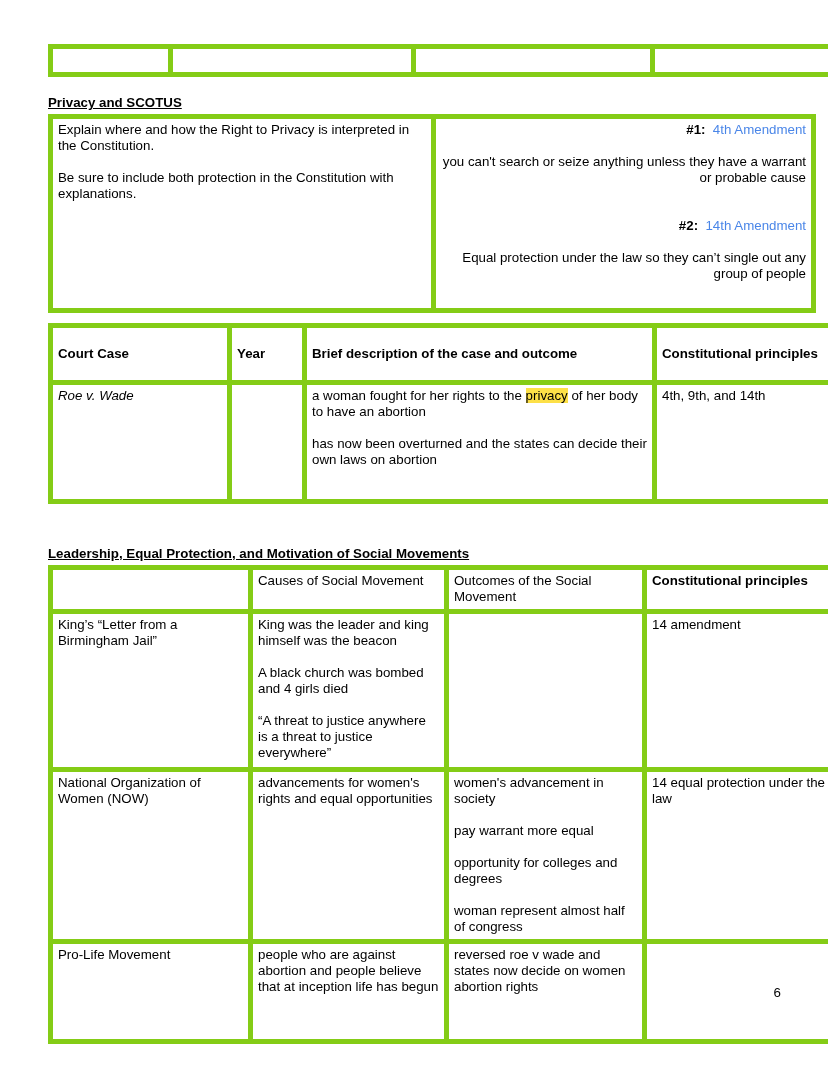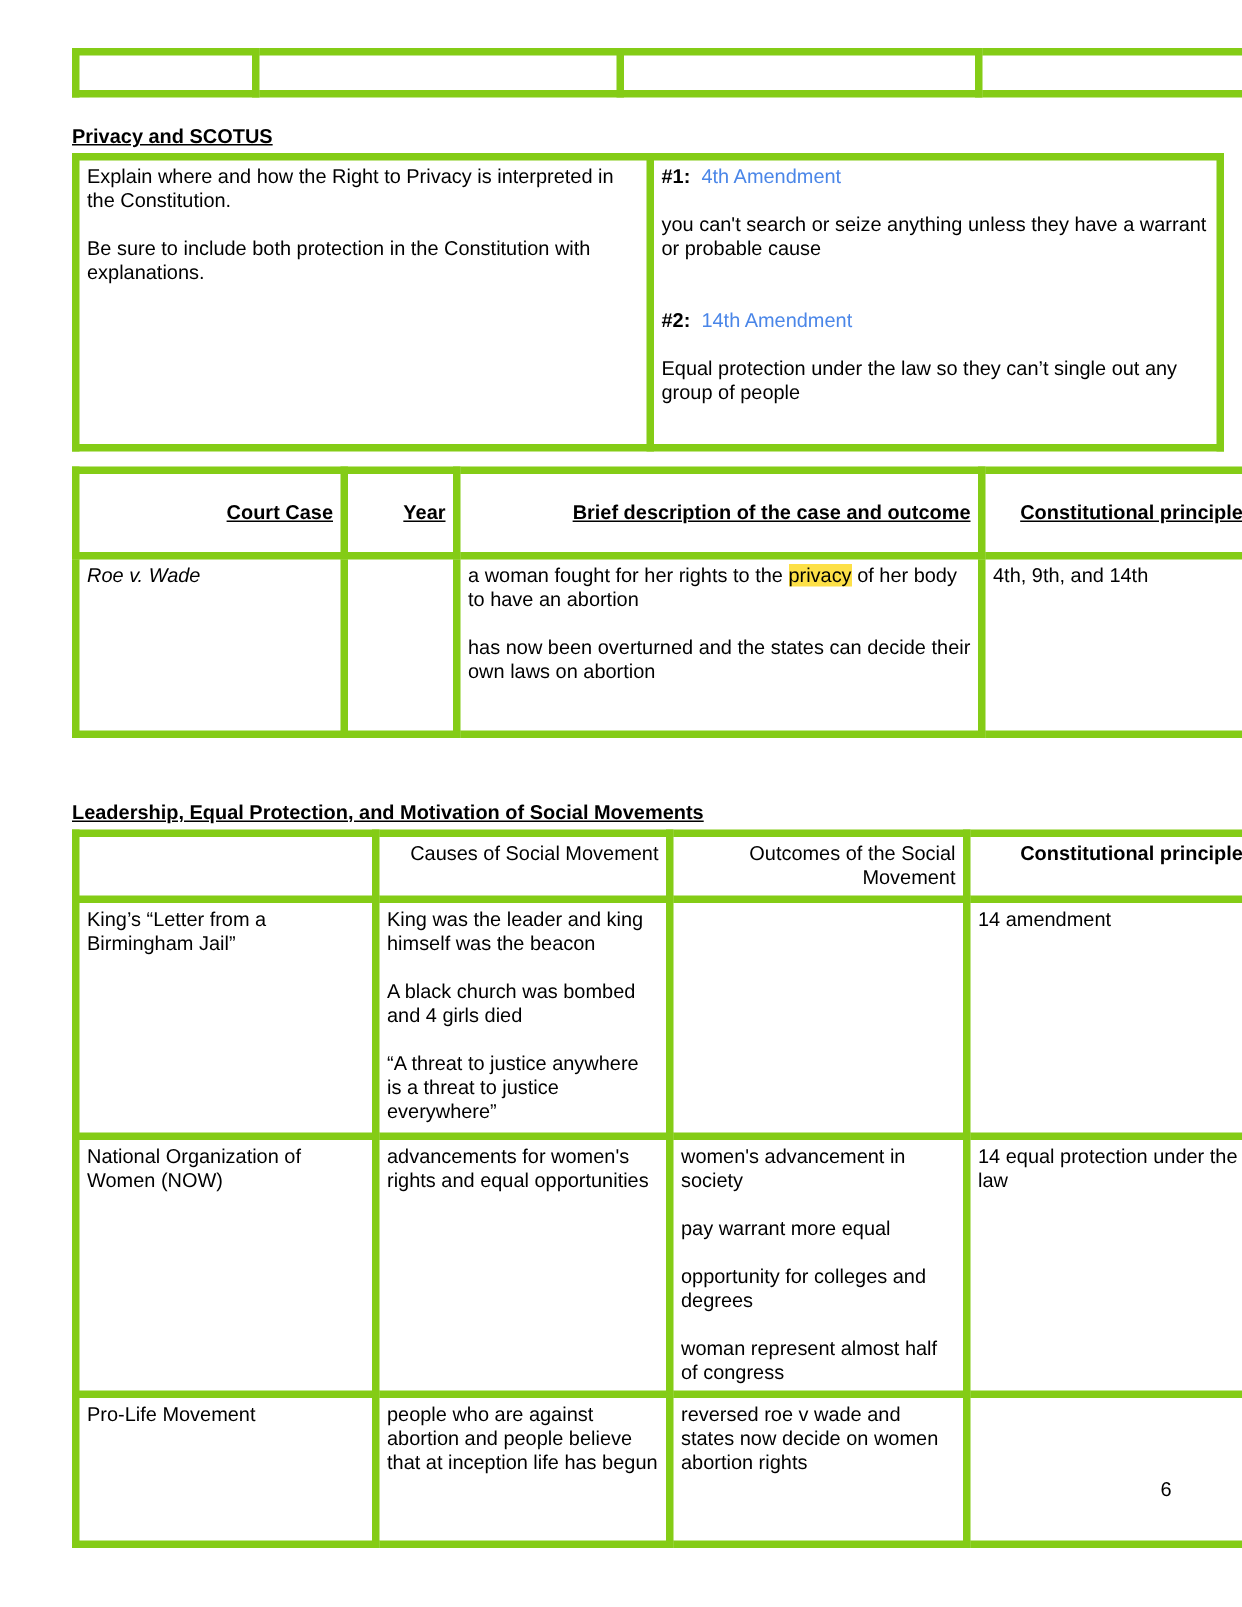--- a/index.html
+++ b/index.html
@@ -16,21 +16,21 @@
     width: 828px;
     height: 1071px;
     background: #ffffff;
     box-sizing: border-box;
     padding: 0;
     overflow: hidden;
   }
   .content {
     position: absolute;
     left: 48px;
-    top: 32px;
+    top: 44px;
     width: 733px;
   }
 
   
   table.doc {
     border-collapse: collapse;
     width: 733px;
     table-layout: fixed;
     border: 1px solid #000;
   }
@@ -53,41 +53,40 @@
     font-weight: bold;
     text-decoration: underline;
     line-height: 16px;
     margin: 0;
   }
   .gap-after-strip { height: 18px; }
   .gap-small { height: 3px; }
 
   
   .privacy-table .col-left   { width: 368px; }
-  .privacy-table .col-right  { width: 365px; }
+  .privacy-table .col-right  { width: 365px; text-align: right; }
   .privacy-table td { height: 182px; }
   .privacy-table p { margin: 0; }
   .privacy-table p.spaced { margin-top: 16px; }
   .amend-label { font-weight: bold; }
   .amend-value { color: #4a86e8; }
 
   
   .gap-between-tables { height: 10px; }
   .case-table .c1 { width: 164px; }
   .case-table .c2 { width: 60px; }
   .case-table .c3 { width: 335px; }
   .case-table .c4 { width: 174px; }
   .case-table thead td {
     font-weight: bold;
-    text-align: right;
+    text-align: left;
     vertical-align: middle;
     height: 40px;
     padding-top: 6px;
     padding-bottom: 6px;
-    text-decoration: underline;
   }
   .case-table tbody td { height: 107px; }
   .case-italic { font-style: italic; }
   .hl-green { background: #fde047; }
   .case-table p { margin: 0; }
   .case-table p.spaced { margin-top: 16px; }
 
   
   .gap-before-bigidea { height: 22px; }
   .big-idea {
@@ -99,21 +98,21 @@
   .big-idea .lead { font-weight: bold; }
   .gap-before-social { height: 20px; }
 
   
   .social-table .s1 { width: 185px; }
   .social-table .s2 { width: 181px; }
   .social-table .s3 { width: 183px; }
   .social-table .s4 { width: 184px; }
   .social-table thead td {
     vertical-align: top;
-    text-align: right;
+    text-align: left;
     height: 30px;
   }
   .social-table thead td.blank { text-align: left; }
   .social-table thead td.bold-head { font-weight: bold; }
   .social-table p { margin: 0; }
   .social-table p.spaced { margin-top: 16px; }
   .social-table .row-king td { height: 146px; }
   .social-table .row-now td { height: 146px; }
   .social-table .row-prolife td { height: 88px; }
   .offset-line { margin-top: 16px; }

